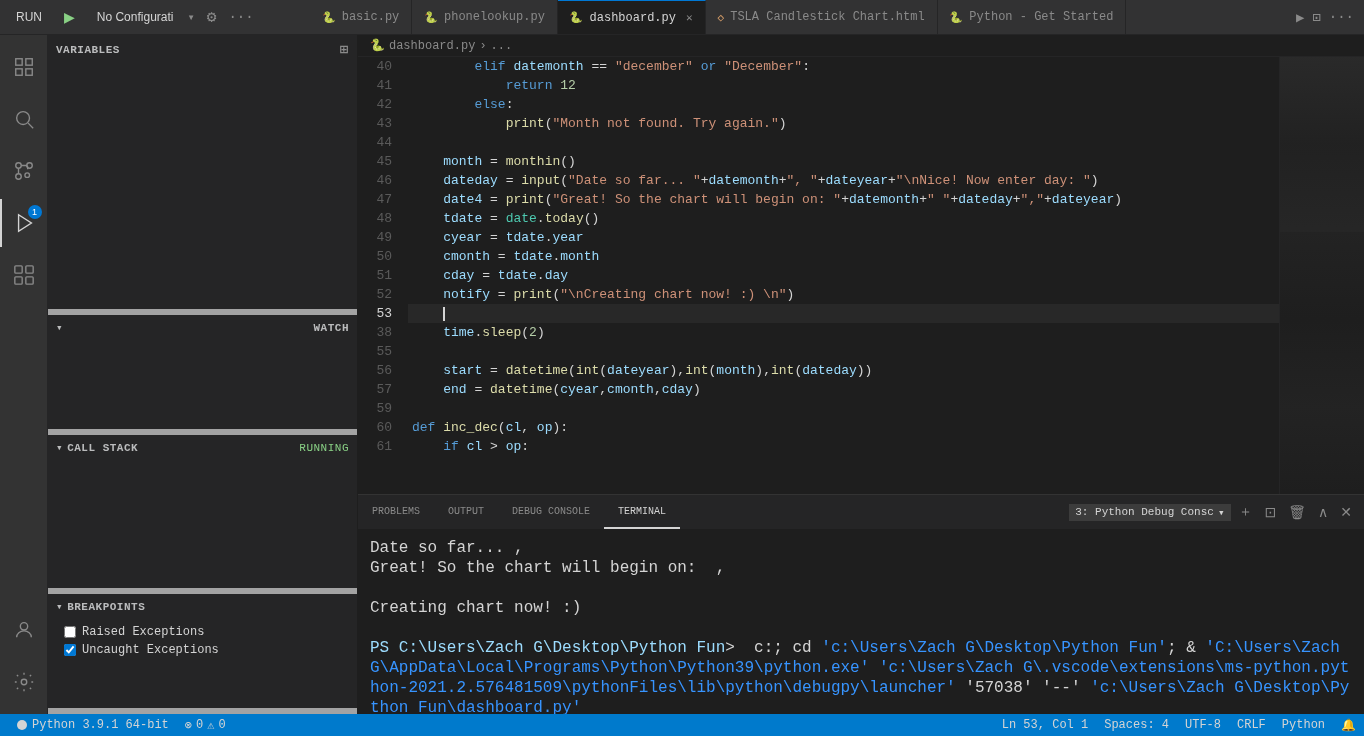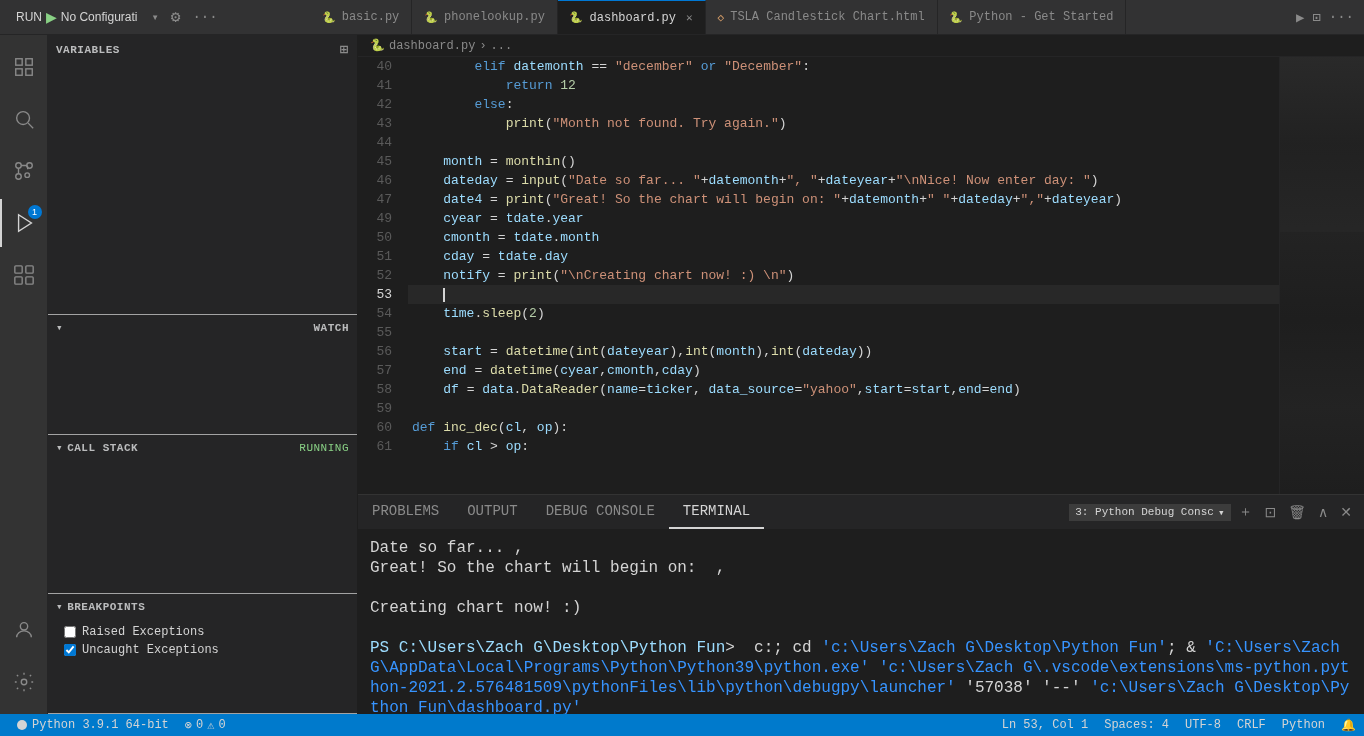--- a/index.html
+++ b/index.html
@@ -27,21 +27,21 @@
     .title-bar-left {
       display: flex;
       align-items: center;
       gap: 8px;
       padding: 0 10px;
       min-width: 310px;
     }
     .run-button {
       display: flex;
       align-items: center;
-      gap: 4px;
+      gap: 22px;
       background: transparent;
       border: none;
       color: #d4d4d4;
       cursor: pointer;
       font-size: 12px;
       padding: 2px 6px;
     }
     .run-button .play-icon {
       color: #89d185;
       font-size: 14px;
@@ -155,21 +155,21 @@
       background: #252526;
       display: flex;
       flex-direction: column;
       flex-shrink: 0;
       border-right: 1px solid #1e1e1e;
       overflow: hidden;
     }
     .sidebar-section {
       display: flex;
       flex-direction: column;
-      border-bottom: 1px solid #a3a3a3;
+      border-bottom: 6px solid #a3a3a3;
     }
     .sidebar-header {
       display: flex;
       align-items: center;
       justify-content: space-between;
       padding: 6px 8px;
       font-size: 11px;
       font-weight: 700;
       color: #bbbcbd;
       text-transform: uppercase;
@@ -332,21 +332,21 @@
       background: #252526;
       height: 35px;
       border-bottom: 1px solid #1e1e1e;
       flex-shrink: 0;
     }
     .panel-tab {
       padding: 0 14px;
       height: 100%;
       display: flex;
       align-items: center;
-      font-size: 14px;
+      font-size: 10px;
       color: #8a8a8a;
       cursor: pointer;
       border-bottom: 2px solid transparent;
     }
     .panel-tab.active {
       color: #d4d4d4;
       border-bottom: 2px solid #d4d4d4;
     }
     .panel-tab-right {
       margin-left: auto;
@@ -612,58 +612,58 @@
           </div>
           <div class="code-line">
             <span class="line-number">46</span>
             <span class="line-content">    <span class="var">dateday</span> = <span class="fn">input</span>(<span class="str">"Date so far... "</span>+<span class="var">datemonth</span>+<span class="str">", "</span>+<span class="var">dateyear</span>+<span class="str">"\nNice! Now enter day: "</span>)</span>
           </div>
           <div class="code-line">
             <span class="line-number">47</span>
             <span class="line-content">    <span class="var">date4</span> = <span class="fn">print</span>(<span class="str">"Great! So the chart will begin on: "</span>+<span class="var">datemonth</span>+<span class="str">" "</span>+<span class="var">dateday</span>+<span class="str">","</span>+<span class="var">dateyear</span>)</span>
           </div>
           <div class="code-line">
+            <span class="line-number">48</span>
+            <span class="line-content">    <span class="var">tdate</span> = <span class="cls">date</span>.<span class="fn">today</span>()</span>
+          </div>
+          <div class="code-line">
             <span class="line-number">49</span>
             <span class="line-content">    <span class="var">cyear</span> = <span class="var">tdate</span>.<span class="var">year</span></span>
           </div>
           <div class="code-line">
             <span class="line-number">50</span>
             <span class="line-content">    <span class="var">cmonth</span> = <span class="var">tdate</span>.<span class="var">month</span></span>
           </div>
           <div class="code-line">
             <span class="line-number">51</span>
             <span class="line-content">    <span class="var">cday</span> = <span class="var">tdate</span>.<span class="var">day</span></span>
           </div>
           <div class="code-line">
             <span class="line-number">52</span>
             <span class="line-content">    <span class="var">notify</span> = <span class="fn">print</span>(<span class="str">"\nCreating chart now! :) \n"</span>)</span>
           </div>
           <div class="code-line">
             <span class="line-number" style="color:#d4d4d4">53</span>
             <span class="line-content active-line">    <span style="display:inline-block;width:2px;height:14px;background:#d4d4d4;vertical-align:middle;animation:blink 1s infinite"></span></span>
           </div>
           <div class="code-line">
-            <span class="line-number">54</span>
+            <span class="line-number">38</span>
             <span class="line-content">    <span class="var">time</span>.<span class="fn">sleep</span>(<span class="num">2</span>)</span>
           </div>
           <div class="code-line">
             <span class="line-number">55</span>
             <span class="line-content"></span>
           </div>
           <div class="code-line">
             <span class="line-number">56</span>
             <span class="line-content">    <span class="var">start</span> = <span class="fn">datetime</span>(<span class="fn">int</span>(<span class="var">dateyear</span>),<span class="fn">int</span>(<span class="var">month</span>),<span class="fn">int</span>(<span class="var">dateday</span>))</span>
           </div>
           <div class="code-line">
             <span class="line-number">57</span>
             <span class="line-content">    <span class="var">end</span> = <span class="fn">datetime</span>(<span class="var">cyear</span>,<span class="var">cmonth</span>,<span class="var">cday</span>)</span>
-          </div>
-          <div class="code-line">
-            <span class="line-number">58</span>
-            <span class="line-content">    <span class="var">df</span> = <span class="var">data</span>.<span class="fn">DataReader</span>(<span class="var">name</span>=<span class="var">ticker</span>, <span class="var">data_source</span>=<span class="str">"yahoo"</span>,<span class="var">start</span>=<span class="var">start</span>,<span class="var">end</span>=<span class="var">end</span>)</span>
           </div>
           <div class="code-line">
             <span class="line-number">59</span>
             <span class="line-content"></span>
           </div>
           <div class="code-line">
             <span class="line-number">60</span>
             <span class="line-content"><span class="kw">def</span> <span class="fn">inc_dec</span>(<span class="var">cl</span>, <span class="var">op</span>):</span>
           </div>
           <div class="code-line">

